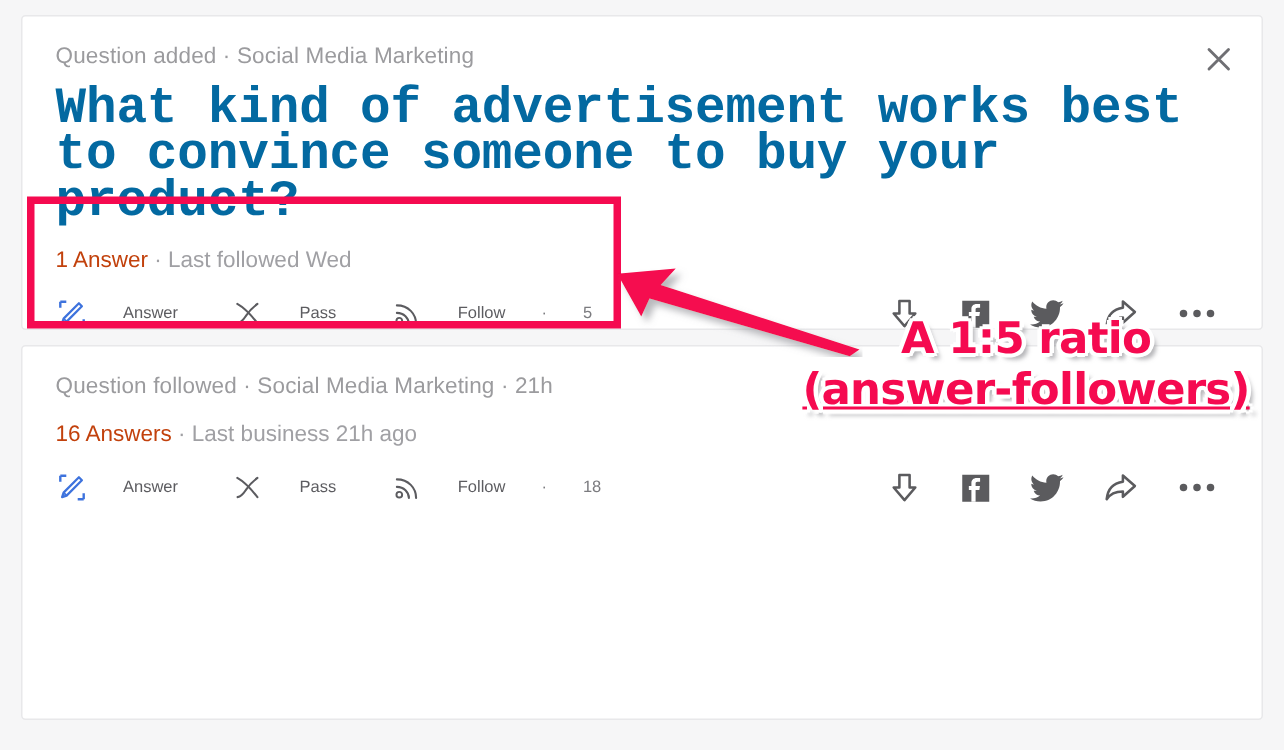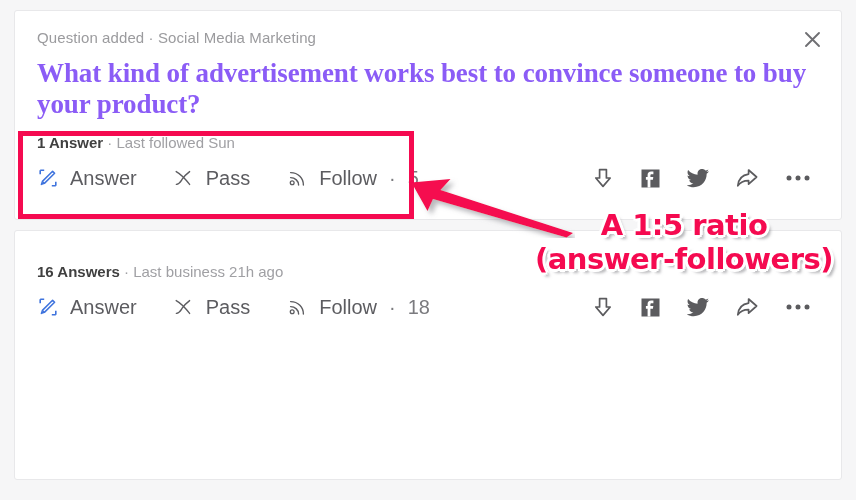--- a/index.html
+++ b/index.html
@@ -48,55 +48,55 @@
     width: 22px;
     height: 22px;
     color: #6f6f73;
     cursor: pointer;
     display: flex;
     align-items: center;
     justify-content: center;
   }
 
   .question-title {
-    font-family: Liberation Serif, serif;
+    font-family: Liberation Mono, monospace;
     font-weight: bold;
-    font-size: 27px;
+    font-size: 34px;
     line-height: 31px;
-    color: #8b5cf6;
+    color: #0369a1;
     margin: 11px 0 0 0;
     letter-spacing: -0.1px;
     max-width: 770px;
   }
 
   .stats-line {
     font-size: 15px;
     color: #a0a0a4;
     margin-top: 14px;
     line-height: 18px;
   }
   .stats-line .count {
-    color: #404040;
-    font-weight: bold;
+    color: #c2410c;
+    font-weight: normal;
   }
 
   .actions-row {
     display: flex;
     align-items: center;
     margin-top: 13px;
     height: 26px;
   }
 
   .action {
     display: flex;
     align-items: center;
-    gap: 12px;
+    gap: 24px;
     margin-right: 36px;
     cursor: pointer;
-    font-size: 20px;
+    font-size: 11px;
     color: #5c5c60;
     line-height: 20px;
     white-space: nowrap;
   }
   .action .label-accent { color: #5c5c60; }
   .action-icon {
     display: flex;
     align-items: center;
     justify-content: center;
     width: 21px;
@@ -156,41 +156,41 @@
     letter-spacing: -0.5px;
     text-align: center;
     -webkit-text-stroke: 0px;
     text-shadow:
       -2px -2px 0 #ffffff,  2px -2px 0 #ffffff,
       -2px  2px 0 #ffffff,  2px  2px 0 #ffffff,
       -3px  0   0 #ffffff,  3px  0   0 #ffffff,
        0   -3px 0 #ffffff,  0    3px 0 #ffffff,
        4px  4px 3px rgba(120,120,125,0.55);
   }
-  .annot-text .l2 { display: block; }
+  .annot-text .l2 { display: block; text-decoration: underline; }
 </style>
 </head>
 <body>
 
 <div class="feed">
 
   <div class="card first">
 
     <div class="meta-line">Question added · Social Media Marketing</div>
 
     <div class="close-btn">
       <svg width="17" height="17" viewBox="0 0 17 17" aria-hidden="true">
         <path d="M2 2 L15 15 M15 2 L2 15" stroke="#6f6f73" stroke-width="1.9" fill="none" stroke-linecap="round"></path>
       </svg>
     </div>
 
     <div class="question-title">What kind of advertisement works best to convince someone to buy your product?</div>
 
     <div class="stats-line">
-      <span class="count">1 Answer</span><span> · </span><span>Last followed Sun</span>
+      <span class="count">1 Answer</span><span> · </span><span>Last followed Wed</span>
     </div>
 
     <div class="actions-row">
 
       <div class="action">
         <span class="action-icon">
           <svg width="20" height="20" viewBox="0 0 20 20" aria-hidden="true">
             <path d="M2.2 2.2 L2.2 6.2 M2.2 2.2 L6.2 2.2" stroke="#3e73dd" stroke-width="1.6" fill="none"></path>
             <path d="M17.8 17.8 L17.8 13.8 M17.8 17.8 L13.8 17.8" stroke="#3e73dd" stroke-width="1.6" fill="none"></path>
             <path d="M14.6 3.2 L16.6 5.2 L6.4 15.4 L3.4 16.4 L4.4 13.4 Z" stroke="#3e73dd" stroke-width="1.5" fill="none" stroke-linejoin="round"></path>
@@ -252,20 +252,21 @@
             <circle cx="22" cy="5" r="2.5" fill="#5b5b5e"></circle>
           </svg>
         </span>
       </div>
 
     </div>
   </div>
 
   <div class="card second">
 
+    <div class="meta-line">Question followed · Social Media Marketing · 21h</div>
 
 
     <div class="stats-line">
       <span class="count">16 Answers</span><span> · </span><span>Last business 21h ago</span>
     </div>
 
     <div class="actions-row">
 
       <div class="action">
         <span class="action-icon">

